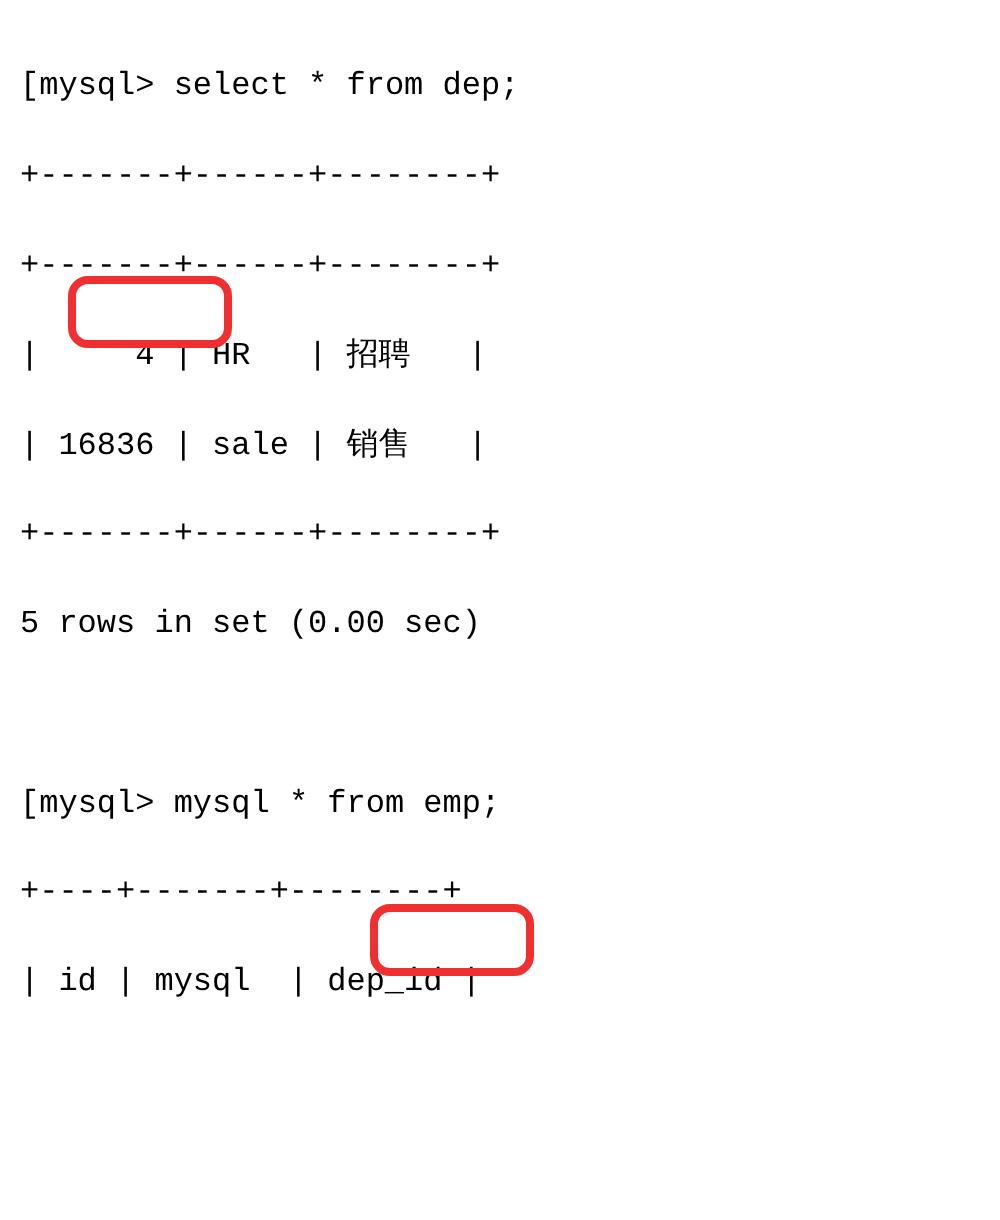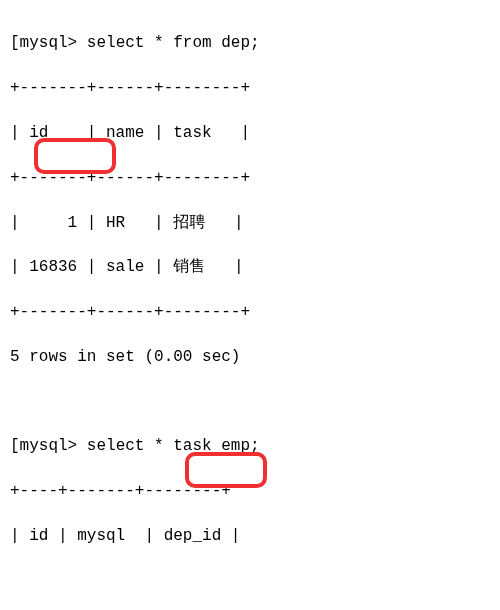--- a/index.html
+++ b/index.html
@@ -26,28 +26,27 @@
       pointer-events: none;
       background: transparent;
     }
   </style>
 </head>
 <body>
 
 <div class="terminal">
 <div class="line">[<span>mysql&gt;</span> <span>select * from dep;</span></div>
 <div class="line">+-------+------+--------+</div>
-<div class="line">| id    | name | task   |</div>
 <div class="line">+-------+------+--------+</div>
-<div class="line">|     1 | HR   | 招聘   |</div>
+<div class="line">|     4 | HR   | 招聘   |</div>
 <div class="line">| 16836 | sale | 销售   |</div>
 <div class="line">+-------+------+--------+</div>
 <div class="line">5 rows in set (0.00 sec)</div>
 <div class="line">&nbsp;</div>
-<div class="line">[<span>mysql&gt;</span> <span>select * task emp;</span></div>
+<div class="line">[<span>mysql&gt;</span> <span>mysql * from emp;</span></div>
 <div class="line">+----+-------+--------+</div>
 <div class="line">| id | mysql  | dep_id |</div>
 
 
 
 
 
 
 
 

